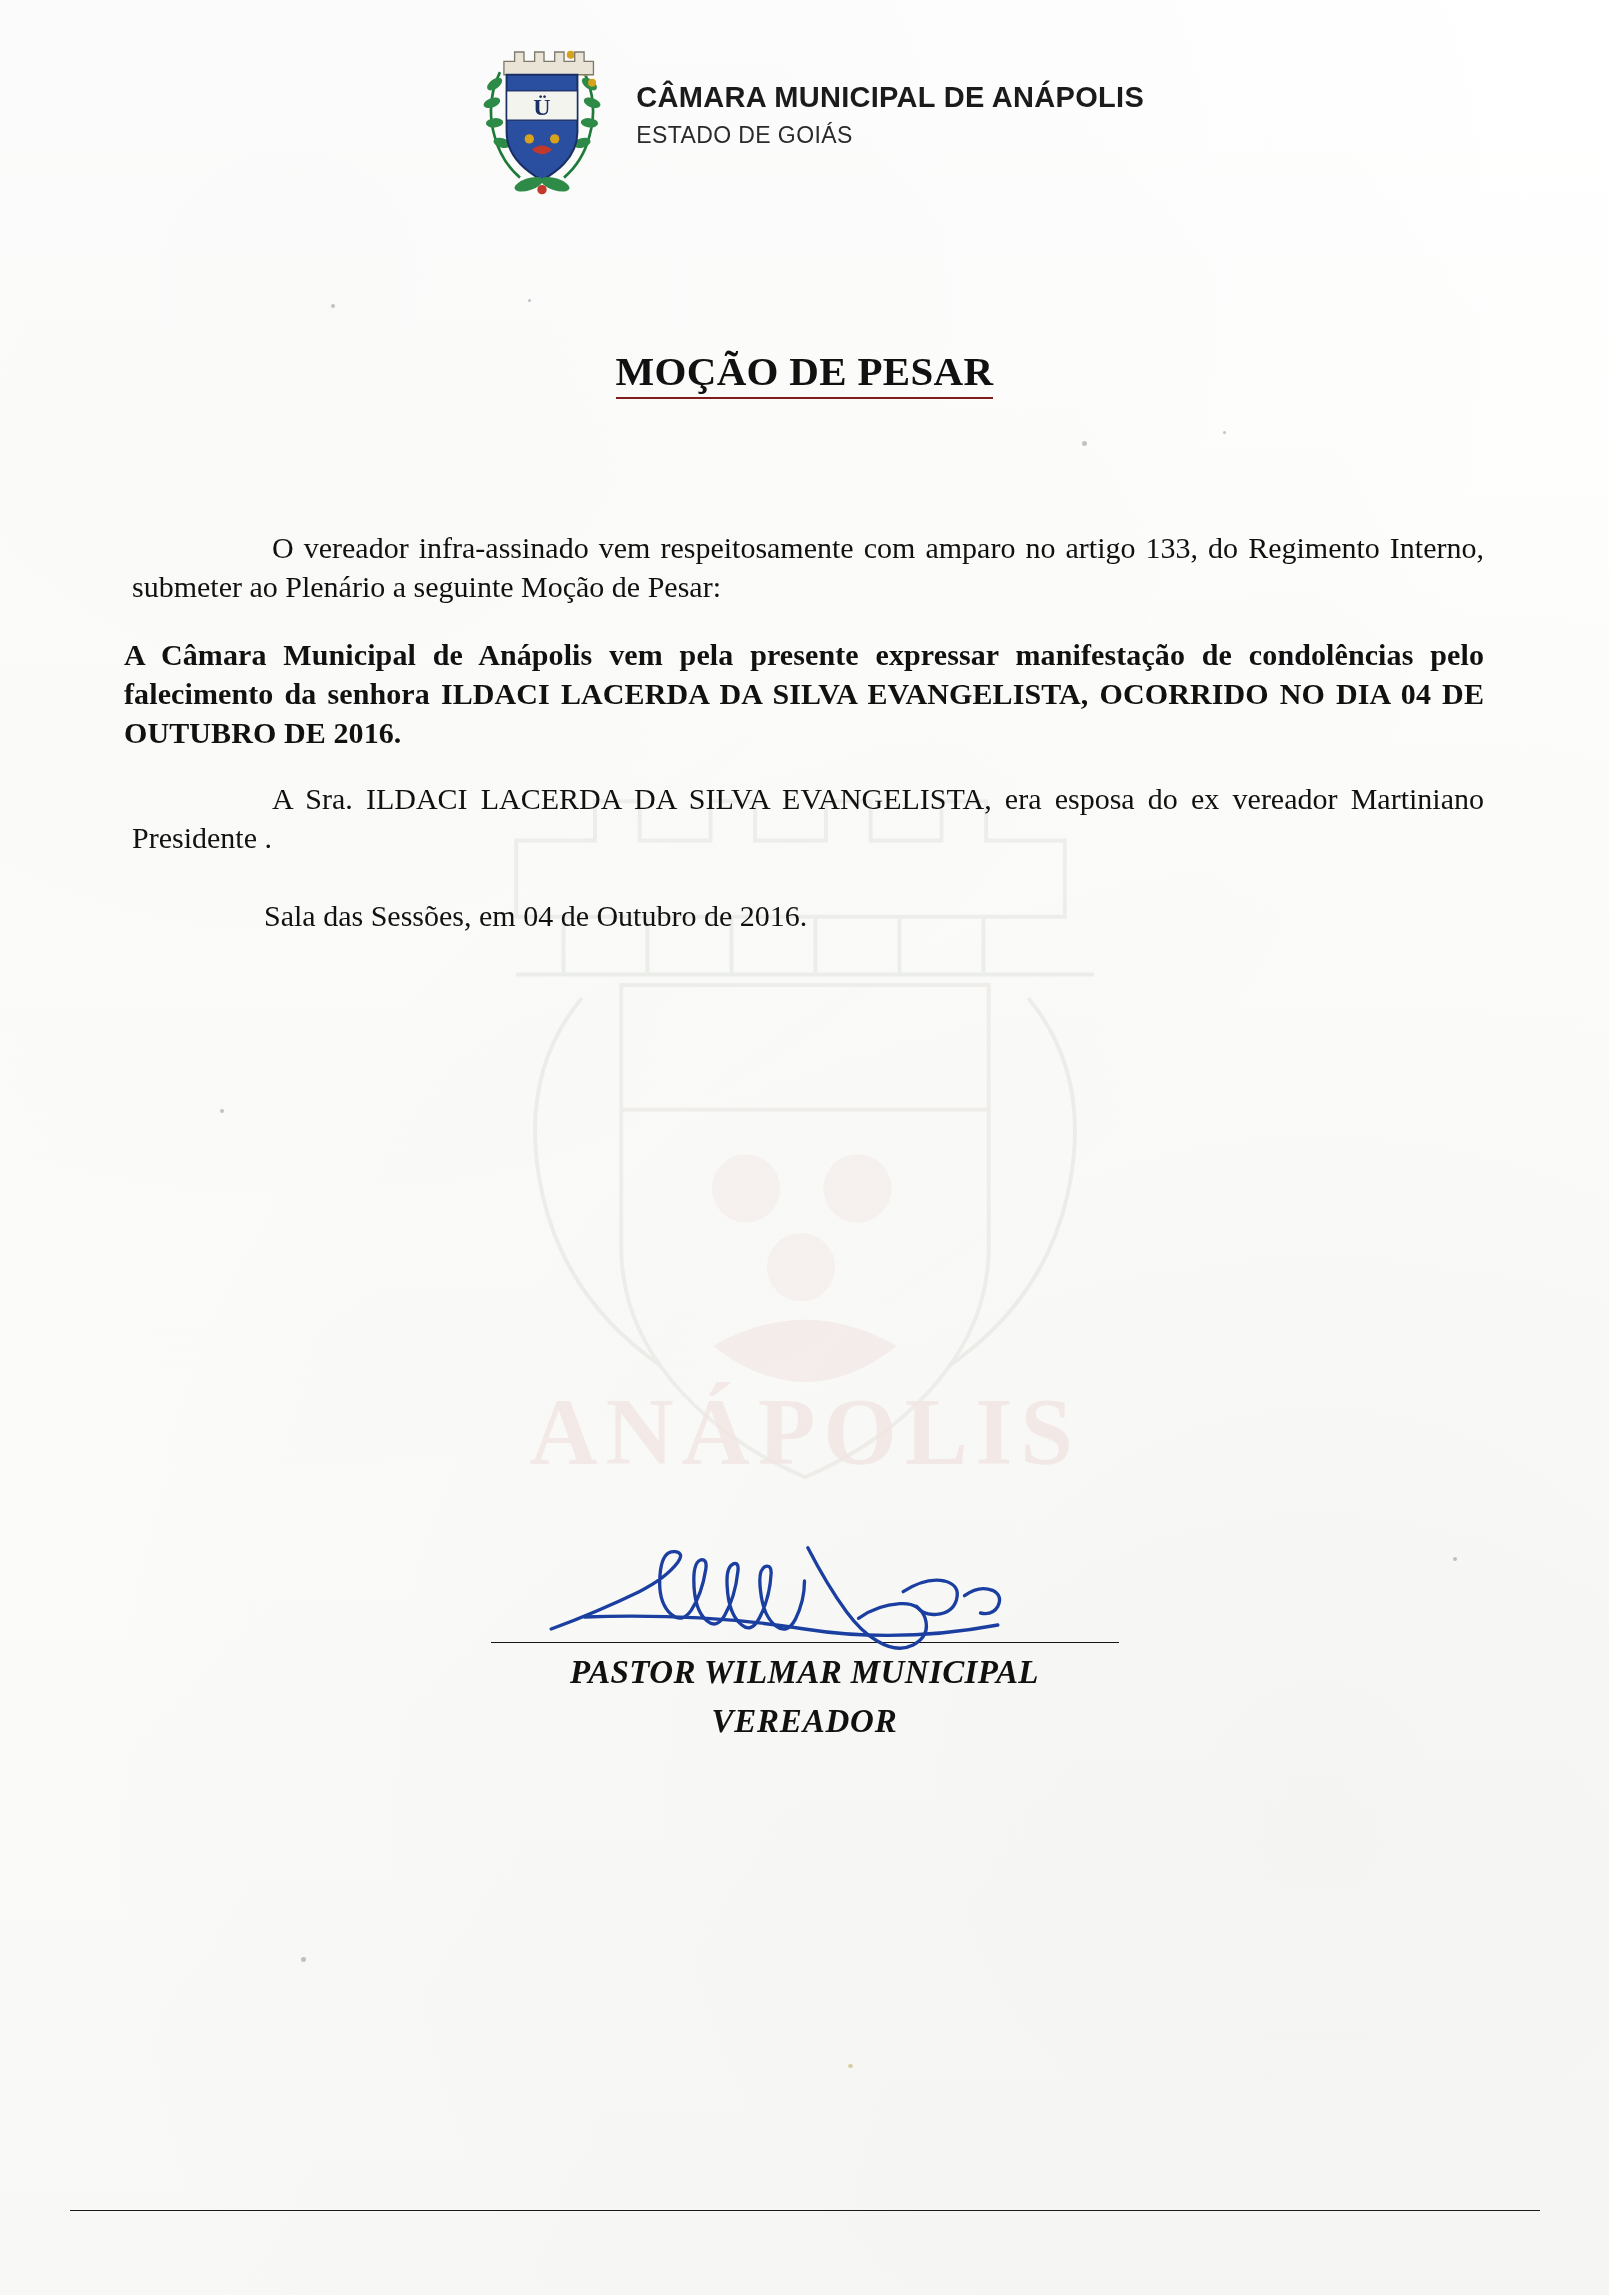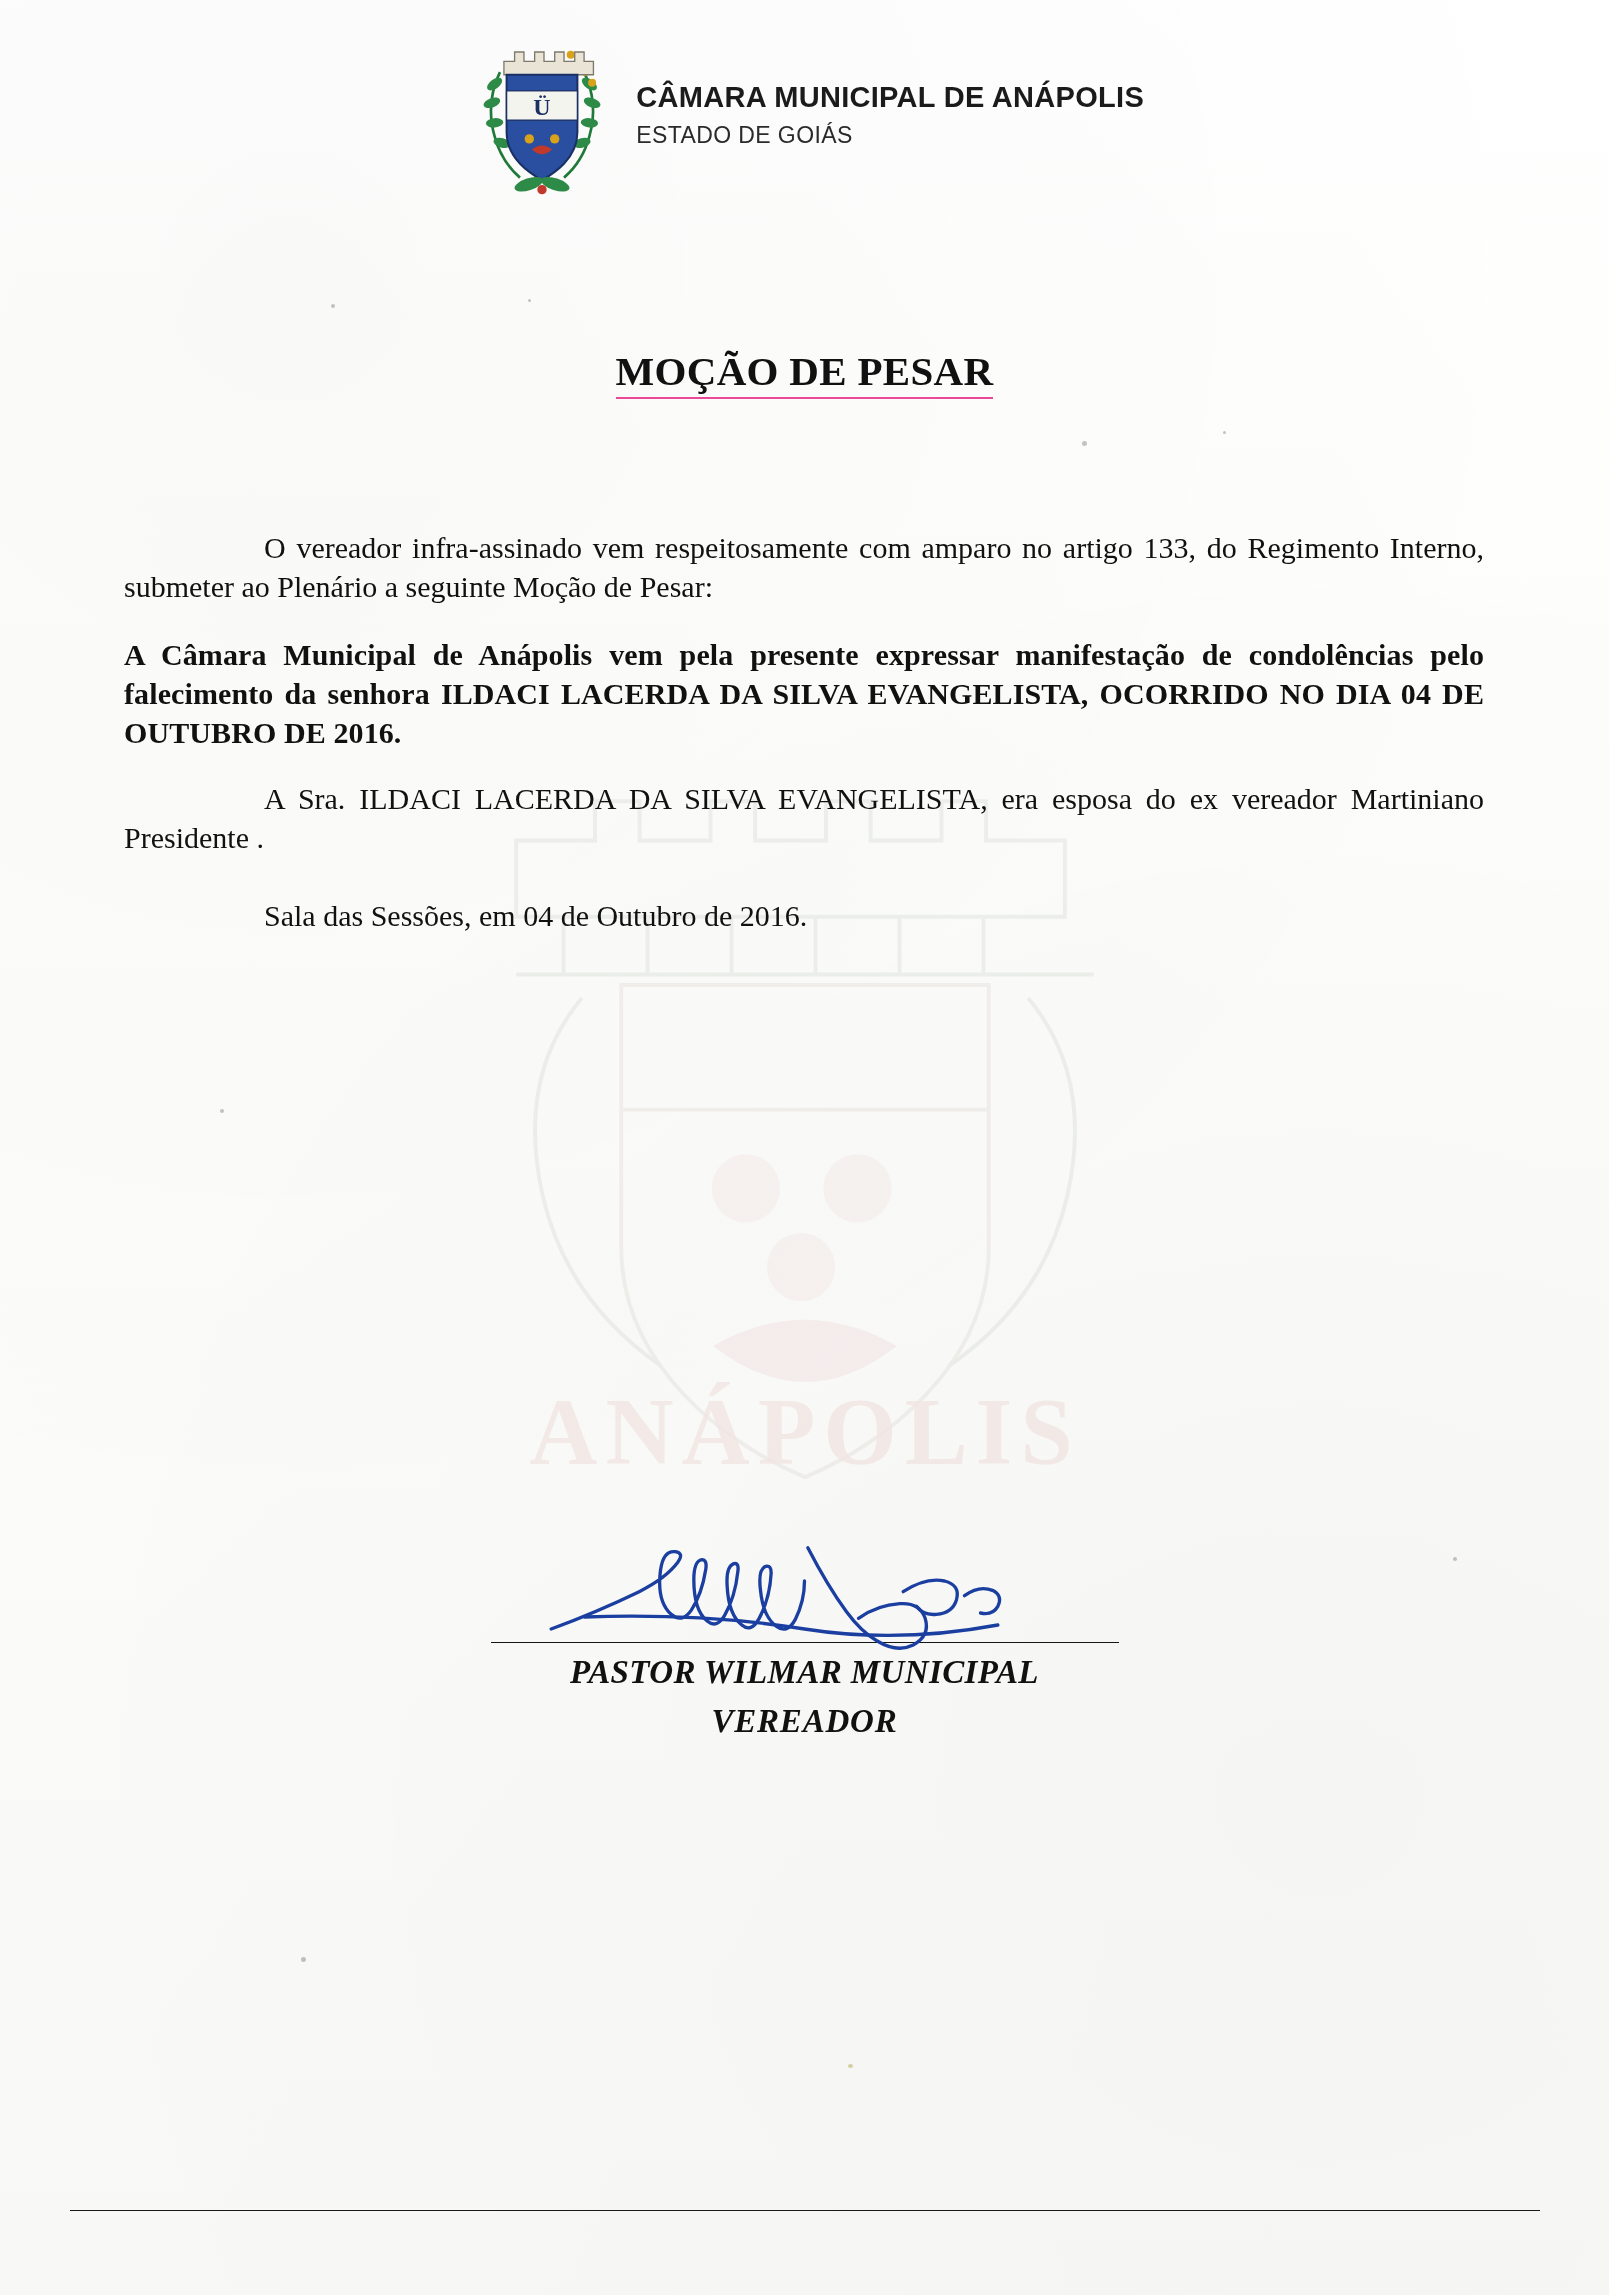--- a/index.html
+++ b/index.html
@@ -83,38 +83,38 @@
     position: absolute;
     left: 0;
     top: 347px;
     width: 100%;
     text-align: center;
     font-size: 41px;
     font-weight: bold;
     letter-spacing: 0.3px;
   }
   .doc-title span {
-    border-bottom: 2px solid #ec4899;
+    border-bottom: 2px solid #7f1d1d;
     padding-bottom: 2.7px;
   }
 
   .body-block {
     position: absolute;
     left: 124px;
     top: 528px;
     width: 1360px;
     font-size: 30px;
     line-height: 1.30;
     text-align: justify;
   }
   .p-greeting {
     margin: 0 0 28px 0;
   }
   .p-indent {
-    margin: 0 0 29px 0;
+    margin: 0 0 29px 8px;
     text-indent: 140px;
   }
   .p-bold {
     margin: 0 0 27px 0;
     font-weight: bold;
     letter-spacing: 0.1px;
   }
   .p-center {
     margin: 18.7px 0 32px 0;
     text-align: center;

